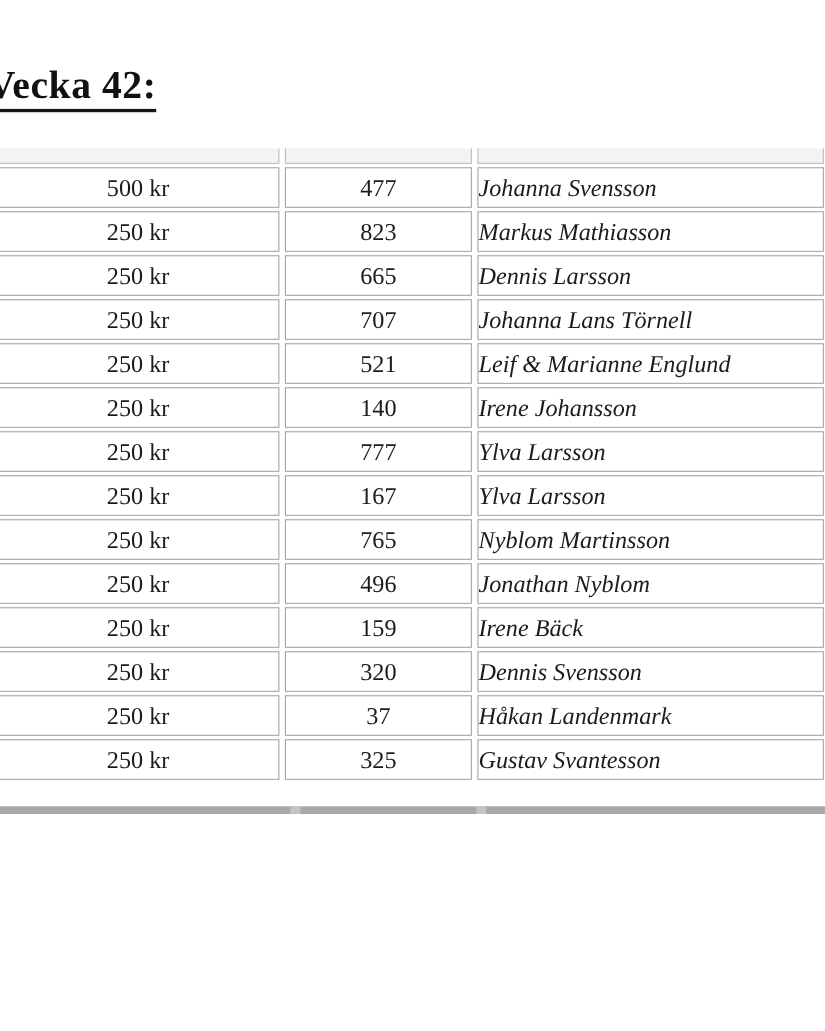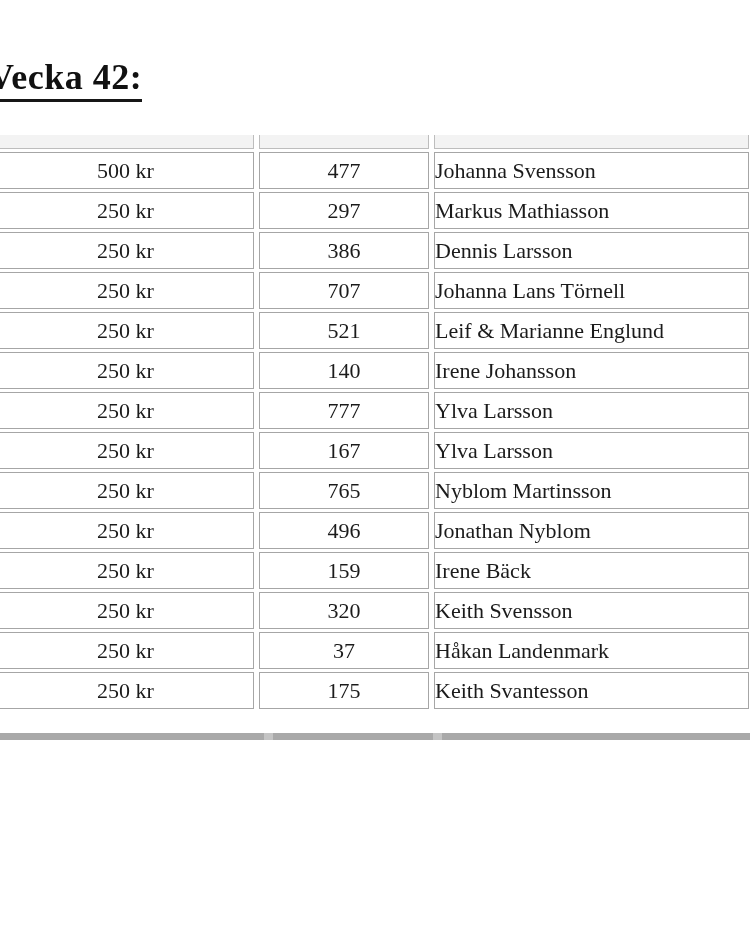--- a/index.html
+++ b/index.html
@@ -59,21 +59,21 @@
     vertical-align: middle;
     padding: 0;
     overflow: hidden;
     white-space: nowrap;
   }
   table.results .col-prize  { width: 257px; }
   table.results .col-number { width: 170px; }
   table.results .col-name   { width: 315px; }
 
   td.prize-cell, td.number-cell { text-align: center; }
-  td.name-cell { text-align: left; padding-left: 6px; }
+  td.name-cell { text-align: left; padding-left: 6px; font-style: italic; }
 
   table.results thead td {
     background: #f3f3f3;
     border-color: #bdbdbd;
   }
 
   
   .bottom-bar {
     position: absolute;
     top: 733px;
@@ -114,26 +114,26 @@
       </tr>
     </thead>
     <tbody>
         <tr>
           <td class="prize-cell">500 kr</td>
           <td class="number-cell">477</td>
           <td class="name-cell">Johanna Svensson</td>
         </tr>
         <tr>
           <td class="prize-cell">250 kr</td>
-          <td class="number-cell">297</td>
+          <td class="number-cell">823</td>
           <td class="name-cell">Markus Mathiasson</td>
         </tr>
         <tr>
           <td class="prize-cell">250 kr</td>
-          <td class="number-cell">386</td>
+          <td class="number-cell">665</td>
           <td class="name-cell">Dennis Larsson</td>
         </tr>
         <tr>
           <td class="prize-cell">250 kr</td>
           <td class="number-cell">707</td>
           <td class="name-cell">Johanna Lans Törnell</td>
         </tr>
         <tr>
           <td class="prize-cell">250 kr</td>
           <td class="number-cell">521</td>
@@ -165,31 +165,31 @@
           <td class="name-cell">Jonathan Nyblom</td>
         </tr>
         <tr>
           <td class="prize-cell">250 kr</td>
           <td class="number-cell">159</td>
           <td class="name-cell">Irene Bäck</td>
         </tr>
         <tr>
           <td class="prize-cell">250 kr</td>
           <td class="number-cell">320</td>
-          <td class="name-cell">Keith Svensson</td>
+          <td class="name-cell">Dennis Svensson</td>
         </tr>
         <tr>
           <td class="prize-cell">250 kr</td>
           <td class="number-cell">37</td>
           <td class="name-cell">Håkan Landenmark</td>
         </tr>
         <tr>
           <td class="prize-cell">250 kr</td>
-          <td class="number-cell">175</td>
-          <td class="name-cell">Keith Svantesson</td>
+          <td class="number-cell">325</td>
+          <td class="name-cell">Gustav Svantesson</td>
         </tr>
       </tbody>
   </table>
 </div>
 
 <div class="bottom-bar">
   <div class="bar-notch notch-1"></div>
   <div class="bar-notch notch-2"></div>
 </div>
 

